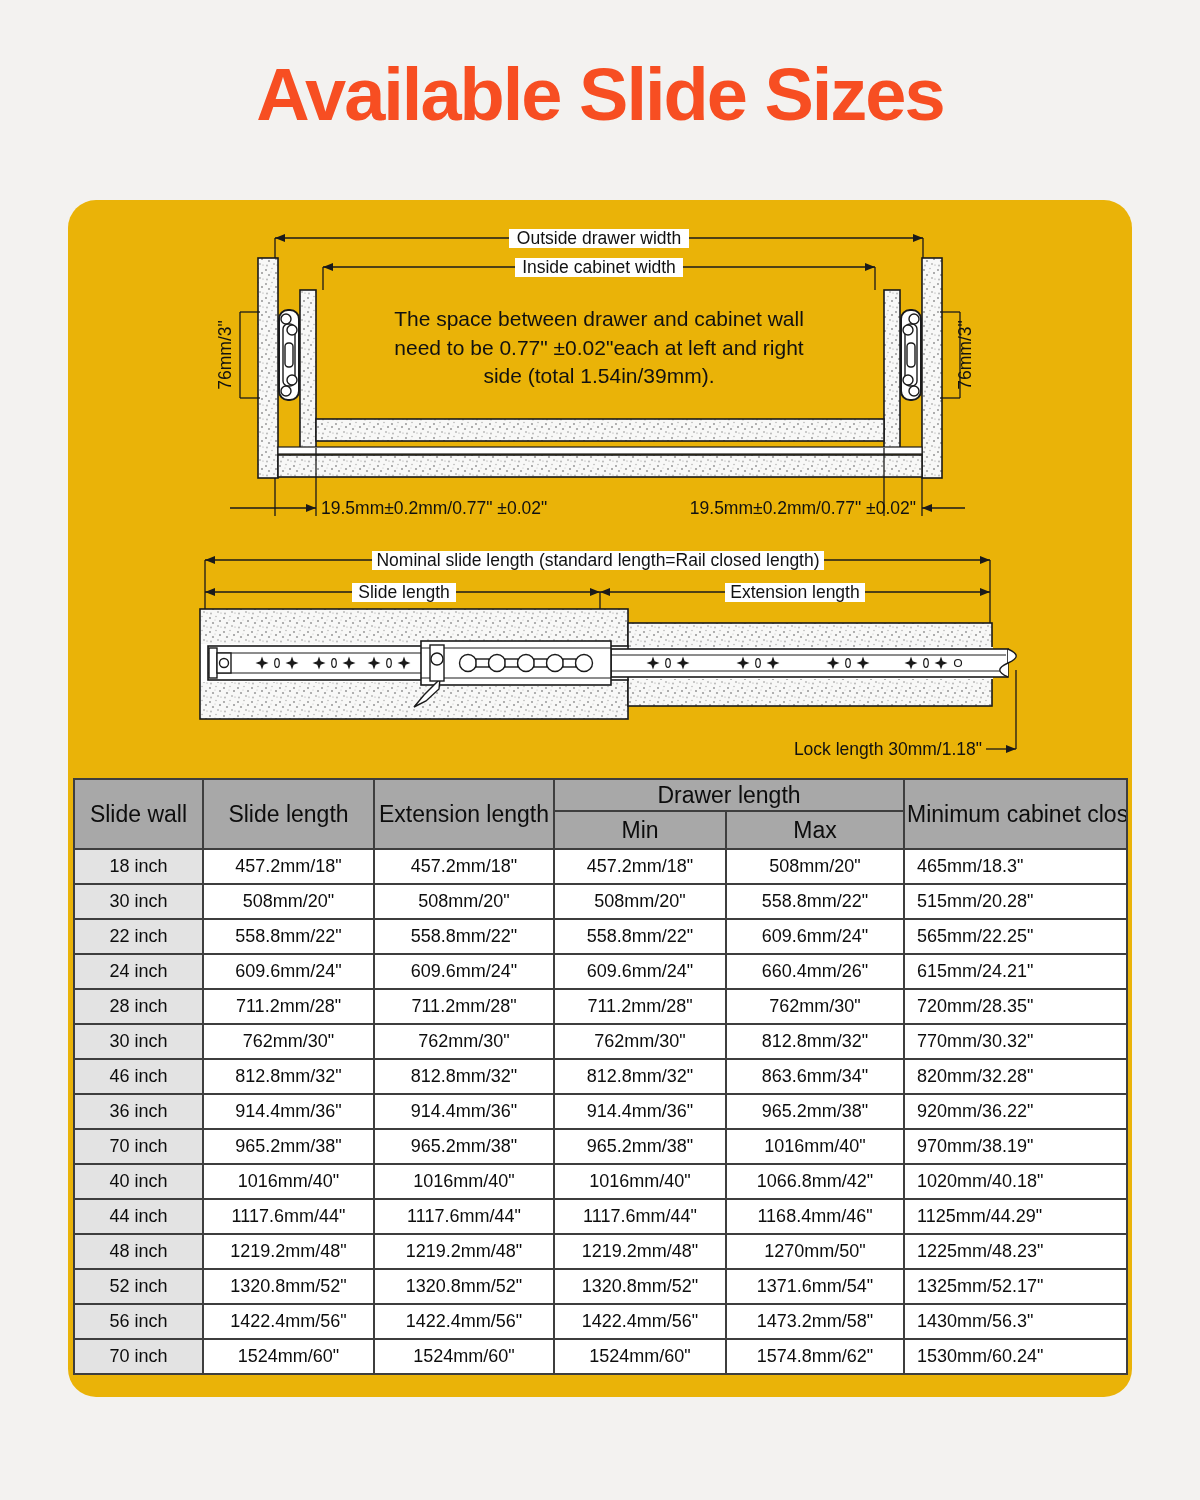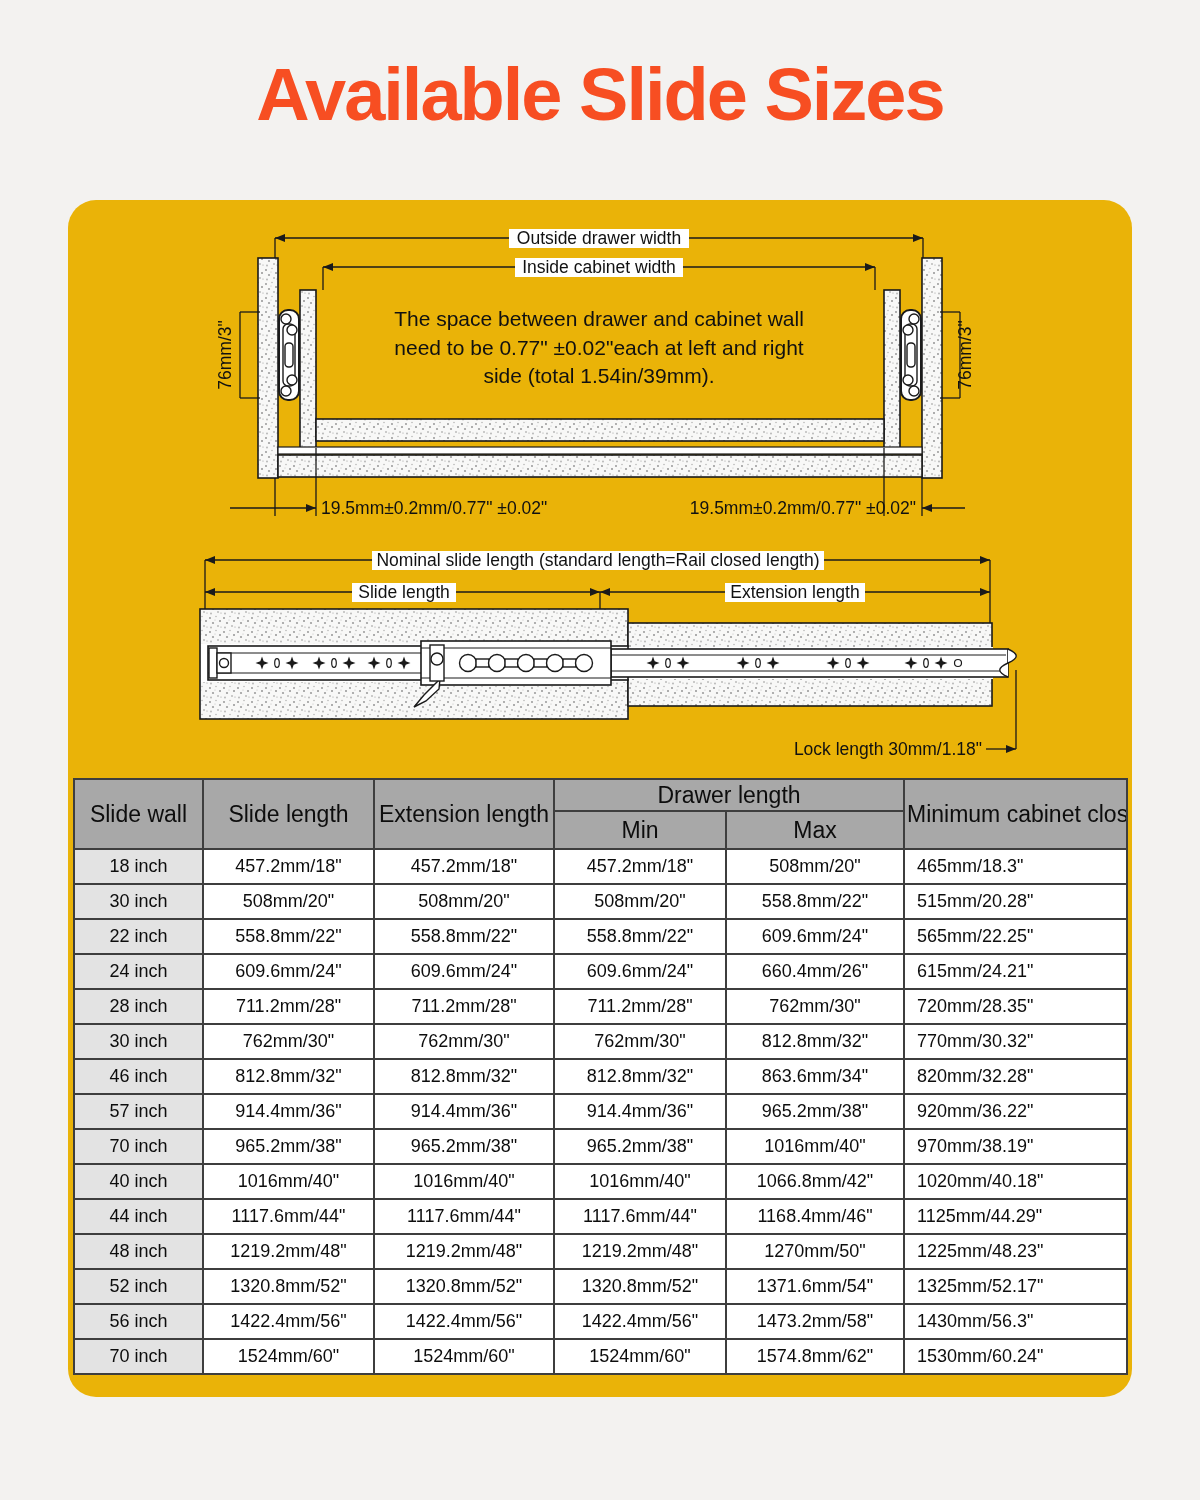--- a/index.html
+++ b/index.html
@@ -340,21 +340,21 @@
         </tr>
         <tr>
           <td class="rowlabel">46 inch</td>
           <td>812.8mm/32"</td>
           <td>812.8mm/32"</td>
           <td>812.8mm/32"</td>
           <td>863.6mm/34"</td>
           <td class="depth">820mm/32.28"</td>
         </tr>
         <tr>
-          <td class="rowlabel">57 inch</td>
+          <td class="rowlabel">36 inch</td>
           <td>914.4mm/36"</td>
           <td>914.4mm/36"</td>
           <td>914.4mm/36"</td>
           <td>965.2mm/38"</td>
           <td class="depth">920mm/36.22"</td>
         </tr>
         <tr>
           <td class="rowlabel">70 inch</td>
           <td>965.2mm/38"</td>
           <td>965.2mm/38"</td>

